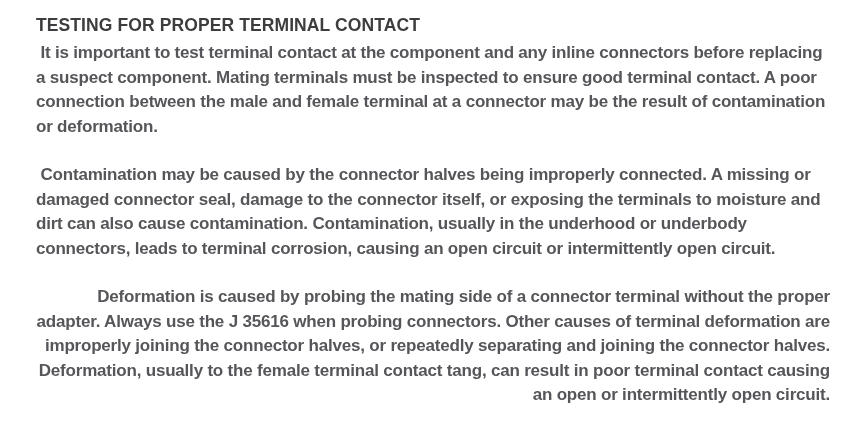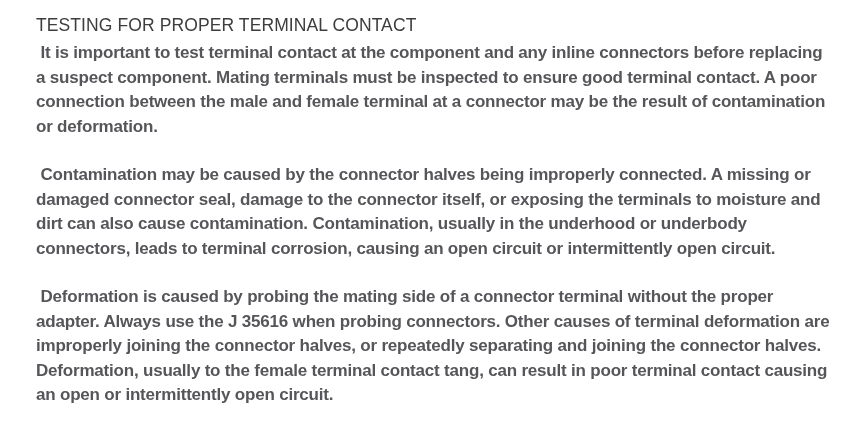--- a/index.html
+++ b/index.html
@@ -11,38 +11,39 @@
     width: 846px;
     height: 440px;
     overflow: hidden;
     font-family: "Liberation Sans", sans-serif;
   }
   .doc {
     padding: 13px 16px 0 36px;
   }
   .heading {
     font-size: 17.5px;
-    font-weight: normal;
+    font-weight: bold;
     color: #3d3d3f;
     letter-spacing: 0.1px;
     line-height: 24px;
     margin: 0 0 4px 0;
     white-space: pre;
   }
   .para {
     font-size: 17px;
     color: #56565a;
     line-height: 24.5px;
     letter-spacing: -0.2px;
     margin: 0 0 24px 0;
     white-space: pre;
     font-weight: bold;
   }
   .para:last-child {
     margin-bottom: 0;
+    text-align: right;
   }
 </style>
 </head>
 <body>
 
 <div class="doc">
   <h1 class="heading">TESTING FOR PROPER TERMINAL CONTACT</h1>
   <p class="para"> It is important to test terminal contact at the component and any inline connectors before replacing
 a suspect component. Mating terminals must be inspected to ensure good terminal contact. A poor
 connection between the male and female terminal at a connector may be the result of contamination

